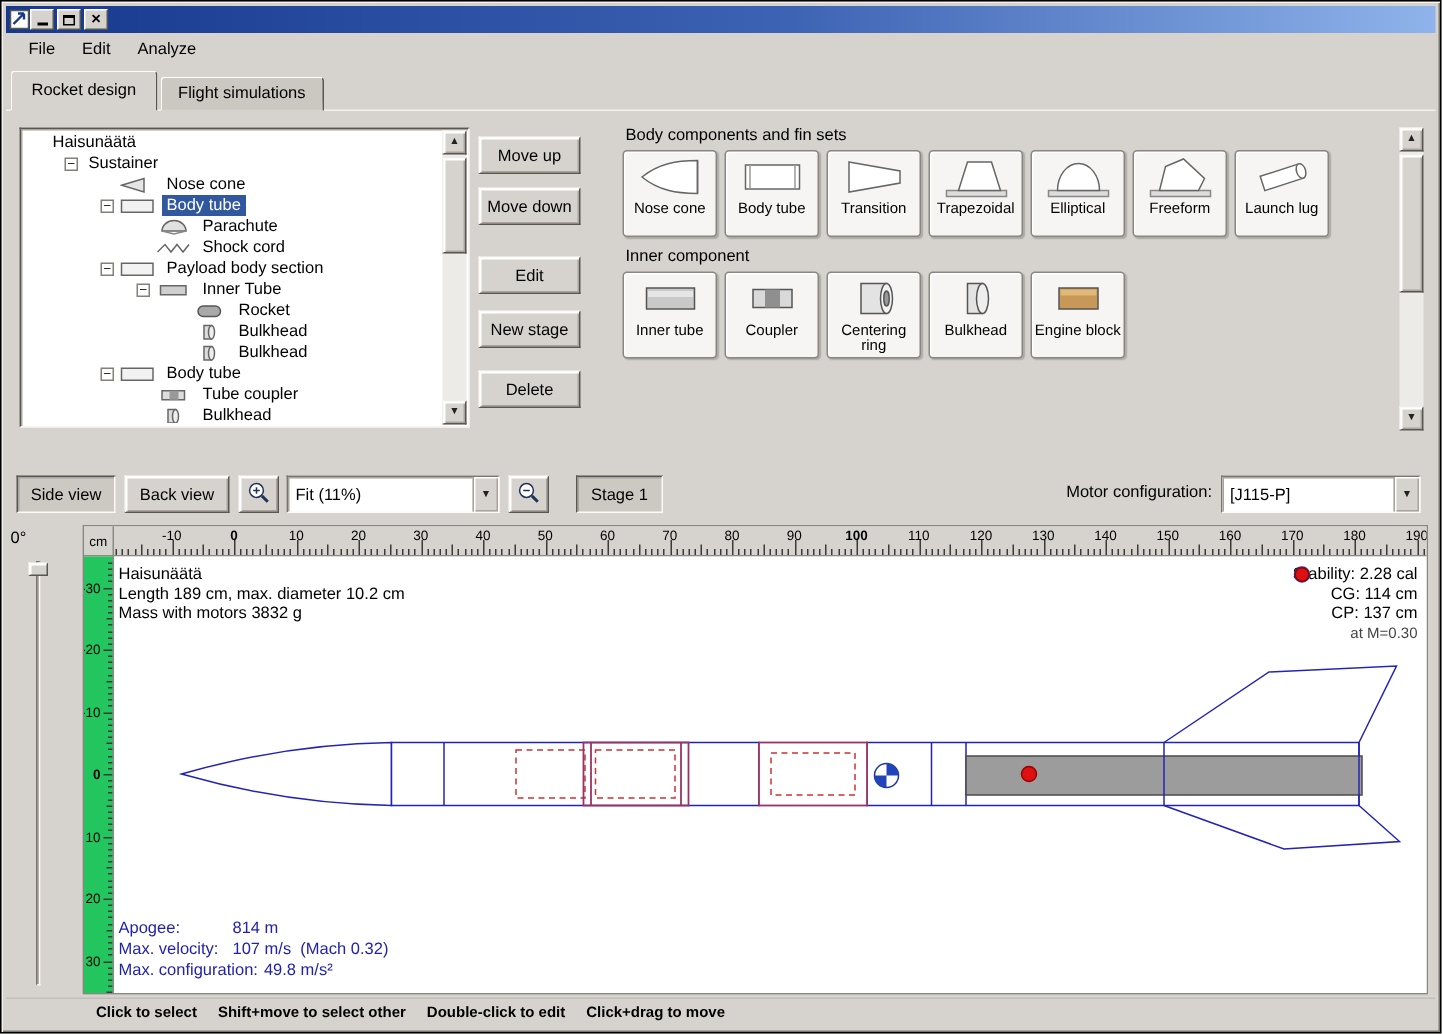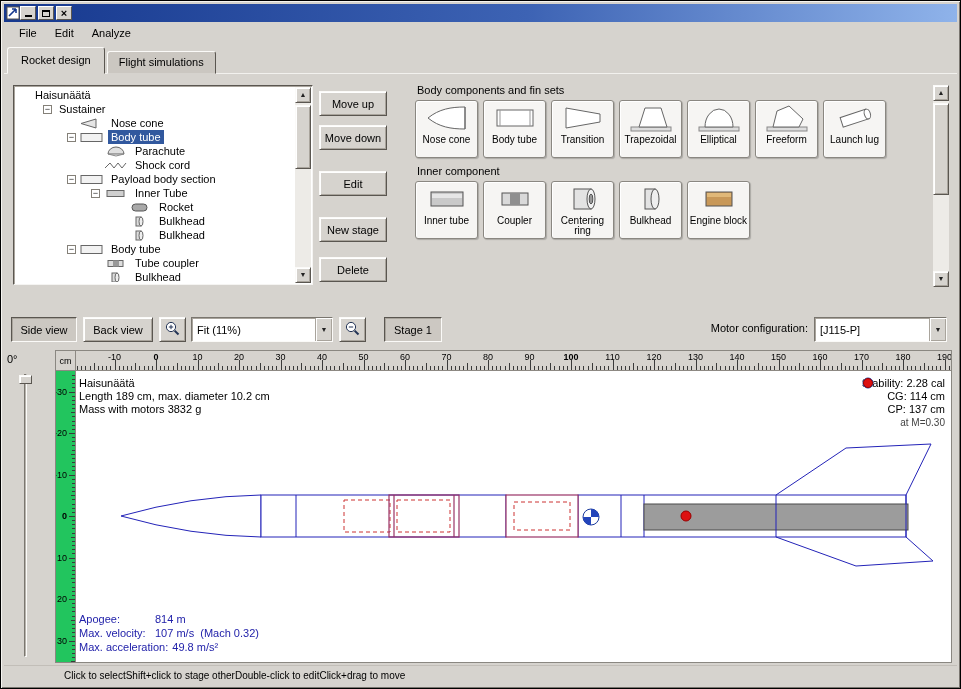--- a/index.html
+++ b/index.html
@@ -56,21 +56,21 @@
   .sb-up{top:0}.sb-down{bottom:0}
   .sb-thumb{position:absolute;left:0;width:16px;background:#d6d3ce;border:1px solid;
             border-color:#fbfaf8 #5a5650 #5a5650 #fbfaf8;box-shadow:inset 1px 1px 0 #fff,inset -1px -1px 0 #a9a49c}
   .tree-scroll{right:1px;top:1px;bottom:1px}
   .pal-scroll{left:932px;top:84px;height:202px}
 
   
   .action-col{position:absolute;left:318px;top:90px;width:74px;display:flex;flex-direction:column;gap:9px}
   .action-btn{width:68px;height:25px;padding:0}
   .action-btn:nth-child(3){margin-top:12px}
-  .action-btn:nth-child(4){margin-top:12px}
+  .action-btn:nth-child(4){margin-top:2px}
   .action-btn:nth-child(5){margin-top:6px}
 
   
   .add-panel{position:absolute;left:402px;top:76px;width:528px;height:216px}
   .add-title{font-weight:bold;font-size:12px}
   .pal-label{margin:7px 0 4px 14px}
   .pal-row{display:flex;gap:5px;margin-left:12px}
   .pal-btn{width:63px;height:58px;background:#f6f5f3;border:1px solid #8a8781;border-radius:3px;
            box-shadow:inset 1px 1px 0 #fff, 1px 1px 1px rgba(0,0,0,.2);
            display:flex;flex-direction:column;align-items:center;padding-top:2px}
@@ -132,21 +132,21 @@
   .stab-block{position:absolute;right:6px;top:6px;text-align:right;line-height:13px}
   .stab-row{display:flex;align-items:center;justify-content:flex-end;gap:4px}
   .mach{font-size:10px;color:#444}
   .flight-block{position:absolute;left:3px;top:241px;line-height:14px;color:var(--flight-info-text,#2222aa)}
   .fl{display:inline-block;min-width:76px;padding-right:4px;white-space:pre}
   .fv{white-space:pre}
 
   
   .status-bar{position:absolute;left:3px;right:3px;bottom:3px;height:20px;display:flex;align-items:center;
               padding-left:60px;border-top:1px solid #c2beb8}
-  .hint{font-size:10px;font-weight:normal;}
+  .hint{font-size:10px;font-weight:bold;margin-right:14px}
 </style>
 </head>
 <body>
 
 <div class="window">
 
   <div class="titlebar">
     <span class="win-icon">
       <svg width="14" height="14" viewBox="0 0 14 14">
           <rect x="1" y="1" width="12" height="12" fill="#fff" stroke="#5a5650"></rect>
@@ -840,25 +840,25 @@
                 <circle cx="6" cy="6" r="4.5" fill="#dd1111" stroke="#990000"></circle>
               </svg>
             </span>
           <span>CP: 137 cm</span>
         </div>
         <div class="mach">at M=0.30</div>
       </div>
       <div class="flight-block">
         <div><span class="fl">Apogee:</span><span class="fv">814 m</span></div>
         <div><span class="fl">Max. velocity:</span><span class="fv">107 m/s  (Mach 0.32)</span></div>
-        <div><span class="fl">Max. acceleration:</span><span class="fv">49.8 m/s²</span></div>
+        <div><span class="fl">Max. configuration:</span><span class="fv">49.8 m/s²</span></div>
       </div>
     </div>
   </div>
 
   <div class="status-bar">
       <span class="hint">Click to select</span>
-      <span class="hint">Shift+click to stage other</span>
+      <span class="hint">Shift+move to select other</span>
       <span class="hint">Double-click to edit</span>
       <span class="hint">Click+drag to move</span>
     </div>
 
 </div>
 
 </body></html>

